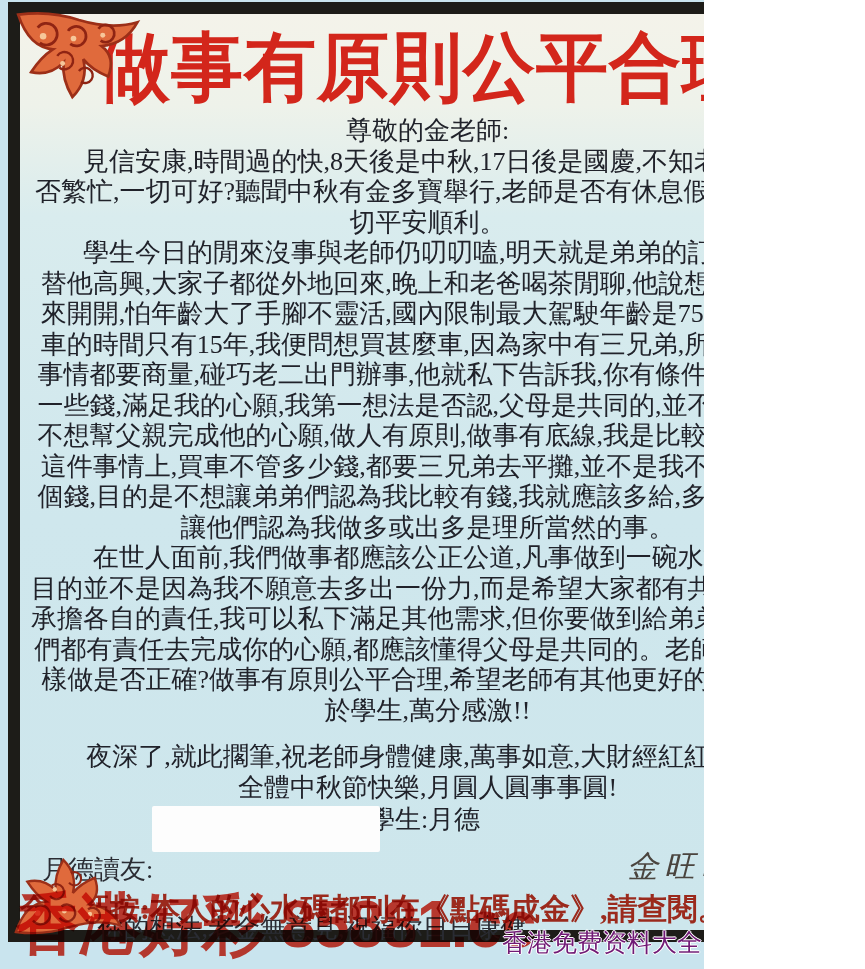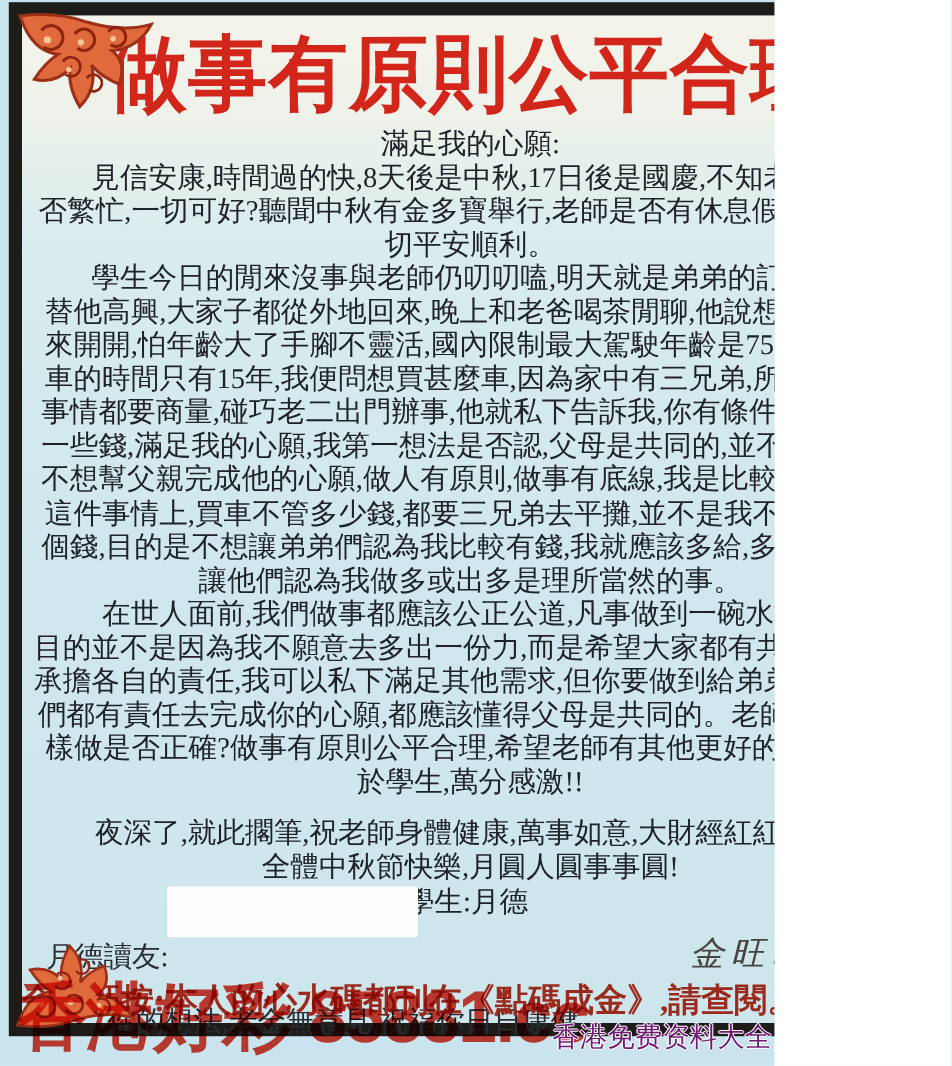--- a/index.html
+++ b/index.html
@@ -197,21 +197,21 @@
     </div>
     <div class="orn orn-br">
       <svg viewBox="0 0 118 84">
           <use href="#corner-orn"></use>
         </svg>
     </div>
 
     <h1 class="title">做事有原則公平合理</h1>
 
     <div class="letter">
-      <p class="salutation">滿足我的心願:</p>
+      <p class="salutation">尊敬的金老師:</p>
       <p class="para">見信安康,時間過的快,8天後是中秋,17日後是國慶,不知老師工作是否繁忙,一切可好?聽聞中秋有金多寶舉行,老師是否有休息假期,願你一切平安順利。</p>
       <p class="para">學生今日的閒來沒事與老師仍叨叨嗑,明天就是弟弟的訂婚日子,真替他高興,大家子都從外地回來,晚上和老爸喝茶閒聊,他說想要買個車來開開,怕年齡大了手腳不靈活,國內限制最大駕駛年齡是75周歲,能開車的時間只有15年,我便問想買甚麼車,因為家中有三兄弟,所以做任何事情都要商量,碰巧老二出門辦事,他就私下告訴我,你有條件,可否多出一些錢,滿足我的心願,我第一想法是否認,父母是共同的,並不是因為我不想幫父親完成他的心願,做人有原則,做事有底線,我是比較有條件,在這件事情上,買車不管多少錢,都要三兄弟去平攤,並不是我不願意出這個錢,目的是不想讓弟弟們認為我比較有錢,我就應該多給,多分攤,不想讓他們認為我做多或出多是理所當然的事。</p>
       <p class="para">在世人面前,我們做事都應該公正公道,凡事做到一碗水端平,我的目的並不是因為我不願意去多出一份力,而是希望大家都有共同點,應該承擔各自的責任,我可以私下滿足其他需求,但你要做到給弟弟們認為我們都有責任去完成你的心願,都應該懂得父母是共同的。老師不知我這樣做是否正確?做事有原則公平合理,希望老師有其他更好的想法告知於學生,萬分感激!!</p>
       <p class="para gap-before">夜深了,就此擱筆,祝老師身體健康,萬事如意,大財經紅紅火火,預祝全體中秋節快樂,月圓人圓事事圓!</p>
       <p class="signature">學生:月德</p>
     </div>
 
     <div class="redacted-box"></div>
 
     <div class="reply-heading">月德讀友:</div>

